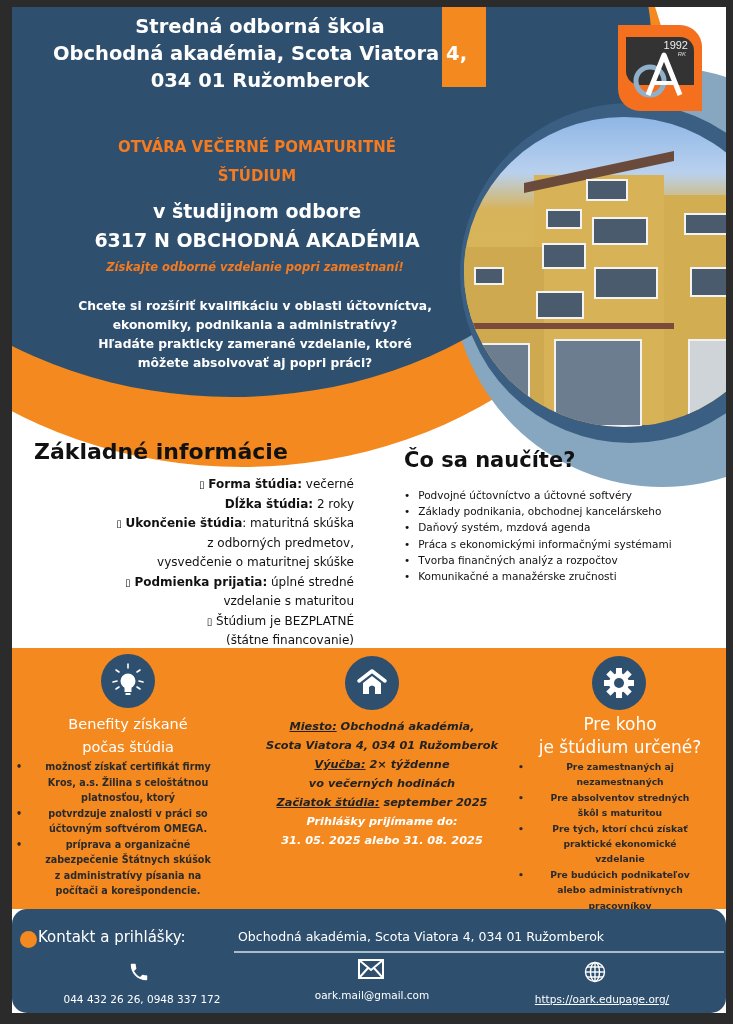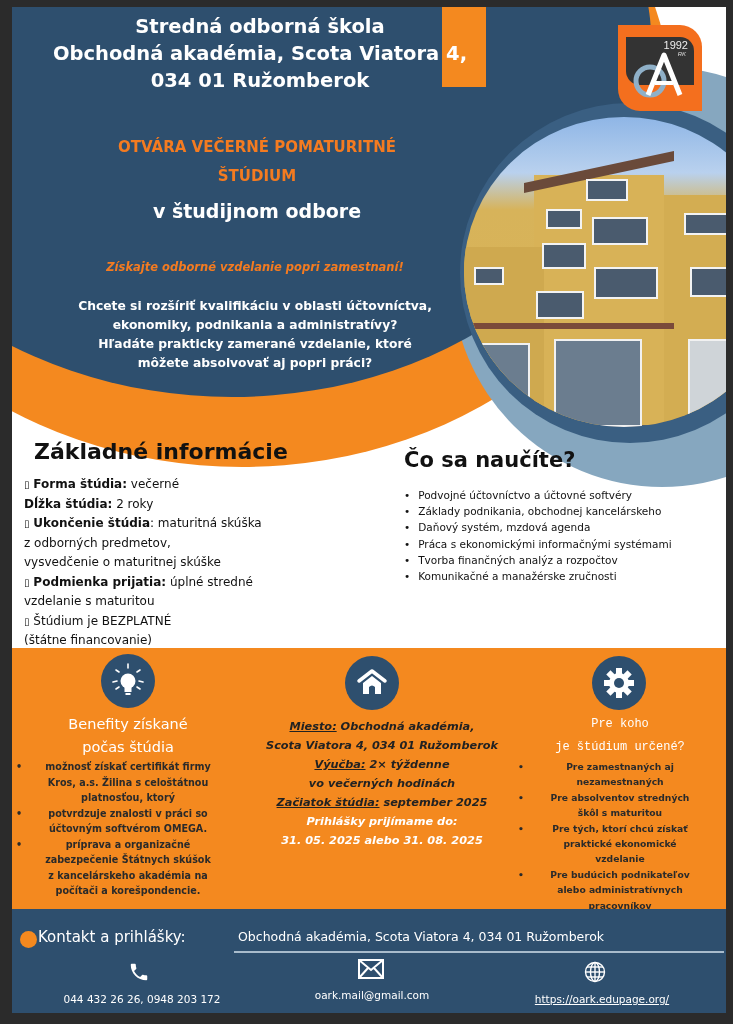--- a/index.html
+++ b/index.html
@@ -32,42 +32,42 @@
   
   .hero-text { position: absolute; left: 0; width: 470px; text-align: center; color: #ffffff; font-weight: bold; }
   .school-name { top: 6px; font-size: 19.5px; line-height: 27px; padding-left: 26px; }
   .headline { top: 126px; color: #f47b20; font-size: 15px; line-height: 29px; left: 10px; }
   .subline { top: 190px; font-size: 19px; line-height: 29px; left: 10px; }
   .tagline { top: 253px; color: #f47b20; font-size: 11.5px; font-style: italic; left: 8px; }
   .question { top: 290px; font-size: 12.3px; line-height: 19px; left: 8px; }
 
   
   .info-title { position: absolute; left: 22px; top: 432px; font-size: 22px; font-weight: bold; color: #111; }
-  .info-list { position: absolute; left: 12px; top: 468px; width: 330px; text-align: left; font-size: 12px; line-height: 19.5px; color: #111; }
+  .info-list { position: absolute; left: 12px; top: 468px; width: 330px; text-align: right; font-size: 12px; line-height: 19.5px; color: #111; }
   .info-list b { font-weight: bold; }
   .box { font-size: 10px; }
 
   .learn-title { position: absolute; left: 392px; top: 441px; font-size: 21px; font-weight: bold; color: #111; }
   .learn-list { position: absolute; left: 392px; top: 480px; font-size: 10.5px; line-height: 16.2px; color: #111; list-style: none; }
   .learn-list li::before { content: "•"; margin-right: 8px; }
 
   
   .orange-section { position: absolute; left: 0; top: 641px; width: 714px; height: 261px; background: #f4891f; }
   .icon-circle { position: absolute; width: 54px; height: 54px; border-radius: 50%; background: #2e4f6e; display: flex; align-items: center; justify-content: center; }
   .col { position: absolute; text-align: center; }
   .col-title { color: #ffffff; font-size: 14.5px; line-height: 23px; }
   .col-list { list-style: none; font-size: 9.6px; line-height: 15.5px; font-weight: bold; color: #2a2a2a; }
   .col-list li { position: relative; }
   .col-list li .dot { position: absolute; left: -2px; top: 0; }
   .where { font-size: 11.3px; line-height: 19px; font-weight: bold; font-style: italic; color: #222; }
   .where .u { text-decoration: underline; }
   .where .w { color: #ffffff; }
 
   
-  .footer { position: absolute; left: 0; top: 902px; width: 714px; height: 104px; background: #2e4f6e; color: #ffffff; }
+  .footer { position: absolute; left: 0; top: 902px; width: 714px; height: 104px; background: #2e4f6e; color: #ffffff; border-radius: 15px; }
   .contact-dot { position: absolute; left: 8px; top: 22px; width: 17px; height: 17px; border-radius: 50%; background: #f4891f; }
   .contact-label { position: absolute; left: 26px; top: 19px; font-size: 15px; }
   .contact-address { position: absolute; left: 226px; top: 20px; font-size: 12.5px; }
   .contact-line { position: absolute; left: 222px; top: 42px; width: 490px; height: 2px; background: #a9bccc; }
   .f-icon { position: absolute; top: 52px; }
   .f-text { position: absolute; top: 84px; font-size: 10.5px; text-align: center; }
   .f-link { text-decoration: underline; color: #ffffff; }
 </style>
 </head>
 <body>
@@ -117,20 +117,21 @@
     <div>Stredná odborná škola</div>
     <div>Obchodná akadémia, Scota Viatora 4,</div>
     <div>034 01 Ružomberok</div>
   </div>
   <div class="hero-text headline">
     <div>OTVÁRA VEČERNÉ POMATURITNÉ</div>
     <div>ŠTÚDIUM</div>
   </div>
   <div class="hero-text subline">
     <div>v študijnom odbore</div>
+    <div>6317 N OBCHODNÁ AKADÉMIA</div>
   </div>
   <div class="hero-text tagline">Získajte odborné vzdelanie popri zamestnaní!</div>
   <div class="hero-text question">
     <div>Chcete si rozšíriť kvalifikáciu v oblasti účtovníctva,</div>
     <div>ekonomiky, podnikania a administratívy?</div>
     <div>Hľadáte prakticky zamerané vzdelanie, ktoré</div>
     <div>môžete absolvovať aj popri práci?</div>
   </div>
 
   <div class="info-title">Základné informácie</div>
@@ -188,21 +189,21 @@
         </li>
         <li>
             <span class="dot">•</span>
           <div>potvrdzuje znalosti v práci so</div>
           <div>účtovným softvérom OMEGA.</div>
         </li>
         <li>
             <span class="dot">•</span>
           <div>príprava a organizačné</div>
           <div>zabezpečenie Štátnych skúšok</div>
-          <div>z kancelárskeho akadémia na</div>
+          <div>z administratívy písania na</div>
           <div>počítači a korešpondencie.</div>
         </li>
       </ul>
     </div>
 
     <div class="icon-circle" style="left:333px;top:8px;">
       <svg width="34" height="34" viewBox="0 0 34 34">
         <path d="M4 15 L17 5 L30 15" fill="none" stroke="#ffffff" stroke-width="3.5" stroke-linecap="round" stroke-linejoin="round"></path>
         <path d="M8 17 L17 10 L26 17 L26 28 L20 28 L20 21 Q17 18 14 21 L14 28 L8 28 Z" fill="#ffffff"></path>
       </svg>
@@ -229,21 +230,21 @@
             <rect x="26" y="14" width="6" height="6"></rect>
           <rect x="14" y="2" width="6" height="6" transform="rotate(45 17 17)"></rect>
             <rect x="14" y="26" width="6" height="6" transform="rotate(45 17 17)"></rect>
           <rect x="2" y="14" width="6" height="6" transform="rotate(45 17 17)"></rect>
             <rect x="26" y="14" width="6" height="6" transform="rotate(45 17 17)"></rect>
         </g>
         <circle cx="17" cy="17" r="5" fill="#2e4f6e"></circle>
       </svg>
     </div>
     <div class="col" style="left:508px;top:65px;width:200px;">
-      <div class="col-title" style="font-size:12px;font-family:Liberation Mono, monospace;">
+      <div class="col-title" style="font-size:17px;">
         <div>Pre koho</div>
         <div>je štúdium určené?</div>
       </div>
       <ul class="col-list" style="font-size:9.2px;line-height:15.4px;">
         <li>
             <span class="dot">•</span>
           <div>Pre zamestnaných aj</div>
           <div>nezamestnaných</div>
         </li>
         <li>
@@ -271,21 +272,21 @@
     <div class="contact-dot"></div>
     <div class="contact-label">Kontakt a prihlášky:</div>
     <div class="contact-address">Obchodná akadémia, Scota Viatora 4, 034 01  Ružomberok</div>
     <div class="contact-line"></div>
 
     <div class="f-icon" style="left:116px;">
       <svg width="22" height="22" viewBox="0 0 24 24">
           <path fill="#ffffff" d="M6.6 10.8c1.4 2.8 3.8 5.1 6.6 6.6l2.2-2.2c.3-.3.7-.4 1-.2 1.1.4 2.3.6 3.6.6.6 0 1 .4 1 1V20c0 .6-.4 1-1 1C10.6 21 3 13.4 3 4c0-.6.4-1 1-1h3.5c.6 0 1 .4 1 1 0 1.3.2 2.5.6 3.6.1.3 0 .7-.2 1L6.6 10.8z"></path>
         </svg>
     </div>
-    <div class="f-text" style="left:40px;width:180px;">044 432 26 26, 0948 203 172</div>
+    <div class="f-text" style="left:40px;width:180px;">044 432 26 26, 0948 337 172</div>
 
     <div class="f-icon" style="left:346px;top:50px;">
       <svg width="26" height="20" viewBox="0 0 26 20">
           <rect x="1" y="1" width="24" height="18" fill="none" stroke="#ffffff" stroke-width="2"></rect>
           <path d="M1 1 L13 11 L25 1 M1 19 L10 9 M25 19 L16 9" fill="none" stroke="#ffffff" stroke-width="2"></path>
         </svg>
     </div>
     <a class="f-text f-link" style="left:280px;width:160px;top:80px;text-decoration:none;">oark.mail@gmail.com</a>
 
     <div class="f-icon" style="left:572px;">

